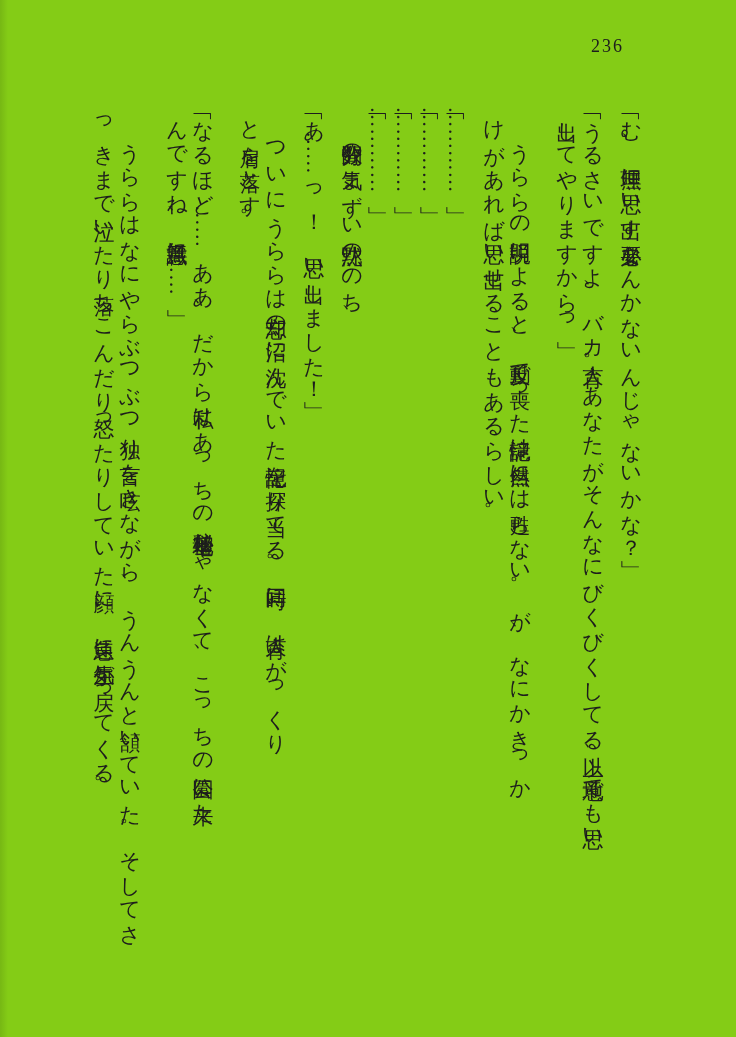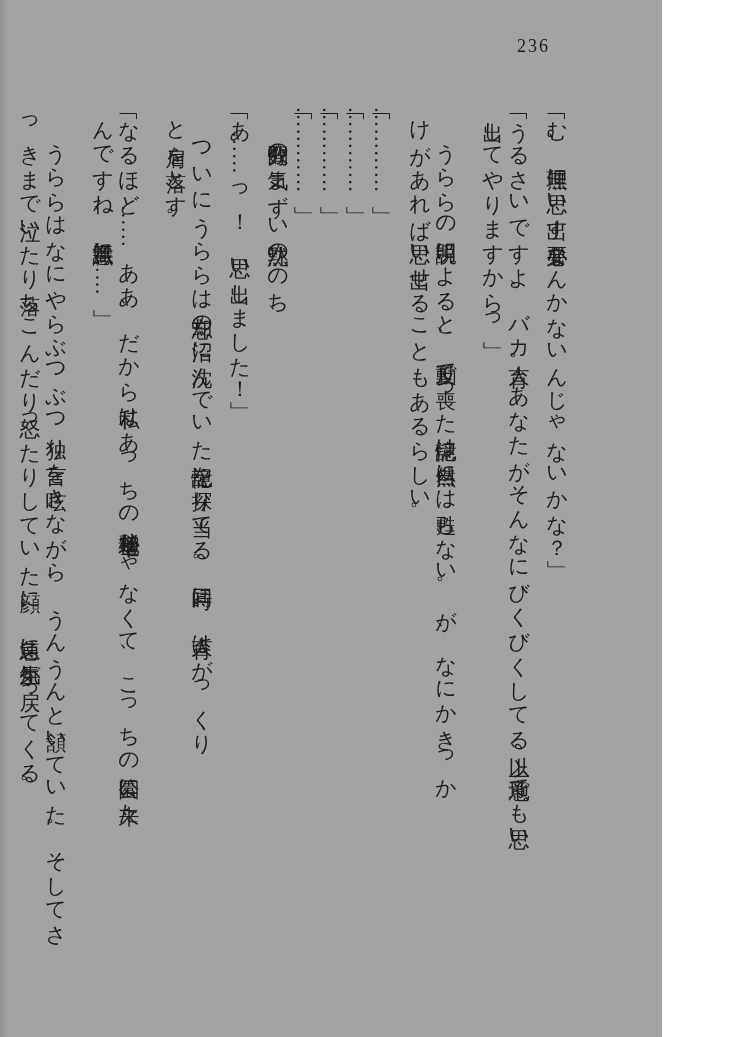--- a/index.html
+++ b/index.html
@@ -1,23 +1,23 @@
 <!DOCTYPE html>
 <html lang="ja"><head>
 <meta charset="utf-8">
 <style>
   html, body {
     margin: 0;
     padding: 0;
   }
   .page {
     position: relative;
-    width: 662px;
+    width: 736px;
     height: 1037px;
-    background: #a3a3a3;
+    background: #84cc16;
     overflow: hidden;
     font-family: "Liberation Serif", "DejaVu Serif", serif;
     color: #1d1d1d;
   }
   
   .page .edge-shade {
     position: absolute;
     left: 0; top: 0; bottom: 0;
     width: 8px;
     background: linear-gradient(to right, rgba(0,0,0,0.10), rgba(0,0,0,0));

